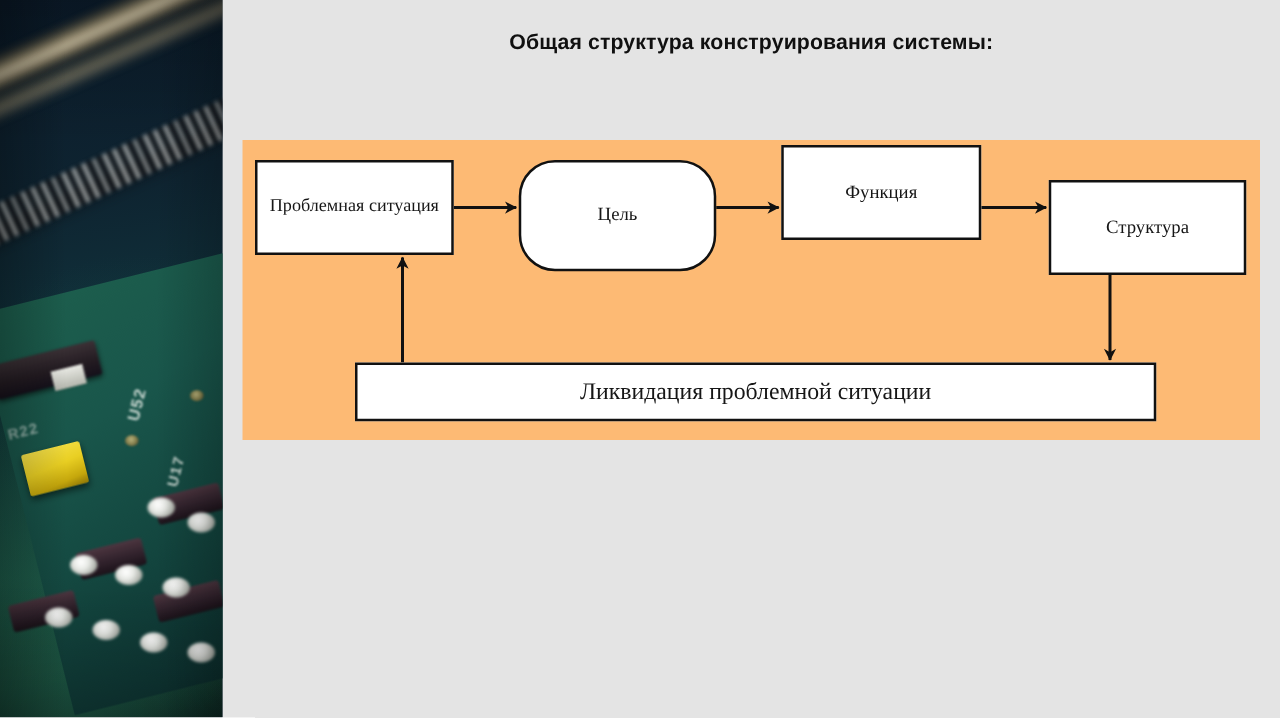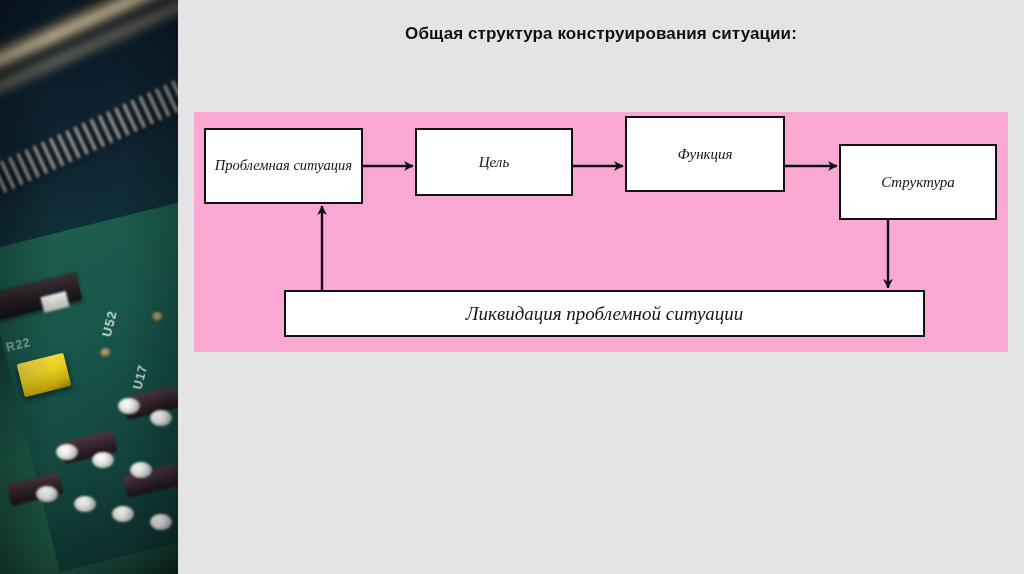--- a/index.html
+++ b/index.html
@@ -170,41 +170,40 @@
     font-weight: bold;
     color: #101010;
     letter-spacing: 0.1px;
   }
 
   
   #panel {
     position: absolute;
     left: 194px; top: 112px;
     width: 814px; height: 240px;
-    background: #f9a8d4;
-    font-style: italic;
+    background: #fdba74;
   }
   .node {
     position: absolute;
     box-sizing: border-box;
     border: 2px solid #111111;
     background: #ffffff;
     display: flex;
     align-items: center;
     justify-content: center;
     text-align: center;
     font-family: "Liberation Serif", serif;
     font-size: 15px;
     color: #161616;
     line-height: 1.35;
     padding: 2px 6px;
   }
   .node.two-line { font-size: 14.5px; }
   #node-problem   { left: 10px;  top: 16px; width: 159px; height: 76px; }
-  #node-goal      { left: 221px; top: 16px; width: 158px; height: 68px; }
+  #node-goal      { left: 221px; top: 16px; width: 158px; height: 89px; border-radius: 29px; }
   #node-function  { left: 431px; top: 4px; width: 160px; height: 76px; }
   #node-structure { left: 645px; top: 16px; width: 158px; height: 76px; margin-top: 16px; }
   #node-resolve   { left: 90px;  top: 178px; width: 641px; height: 47px; font-size: 19px; }
 
   .conn { position: absolute; }
   .conn svg { display: block; overflow: visible; }
 </style>
 </head>
 <body>
 
@@ -240,21 +239,21 @@
     <div class="solder" style="left:92px;  top:452px;"></div>
     <div class="solder" style="left:130px; top:462px;"></div>
     <div class="solder" style="left:36px;  top:486px;"></div>
     <div class="solder" style="left:74px;  top:496px;"></div>
     <div class="solder" style="left:112px; top:506px;"></div>
     <div class="solder" style="left:150px; top:514px;"></div>
 
     <div class="vign"></div>
   </div>
 
-  <div id="title">Общая структура конструирования ситуации:</div>
+  <div id="title">Общая структура конструирования системы:</div>
 
   <div id="panel">
 
     <div class="conn" style="left:0; top:0; width:814px; height:240px;">
       <svg width="814" height="240" viewBox="0 0 814 240">
         <defs>
           <marker id="ah" markerWidth="11" markerHeight="11" refX="9.4" refY="5.5" orient="auto" markerUnits="userSpaceOnUse">
             <path d="M0.4,0.6 L10,5.5 L0.4,10.4 L3.1,5.5 Z" fill="#111111"></path>
           </marker>
         </defs>

